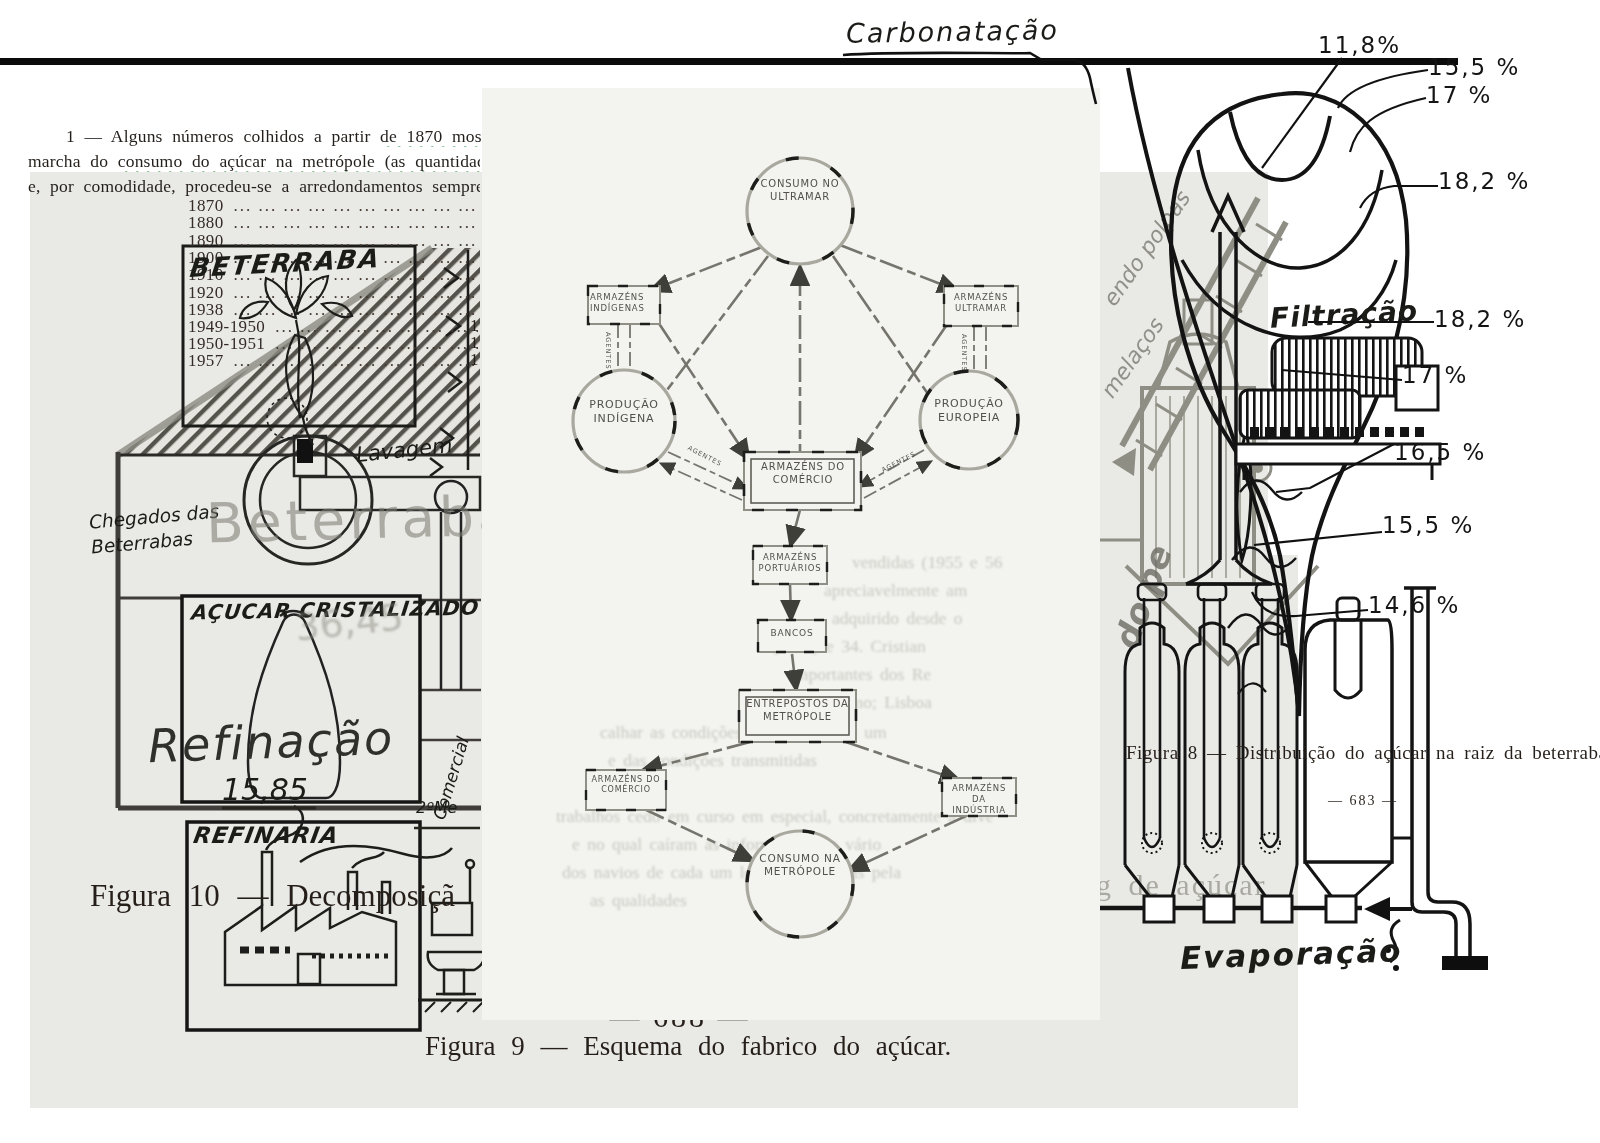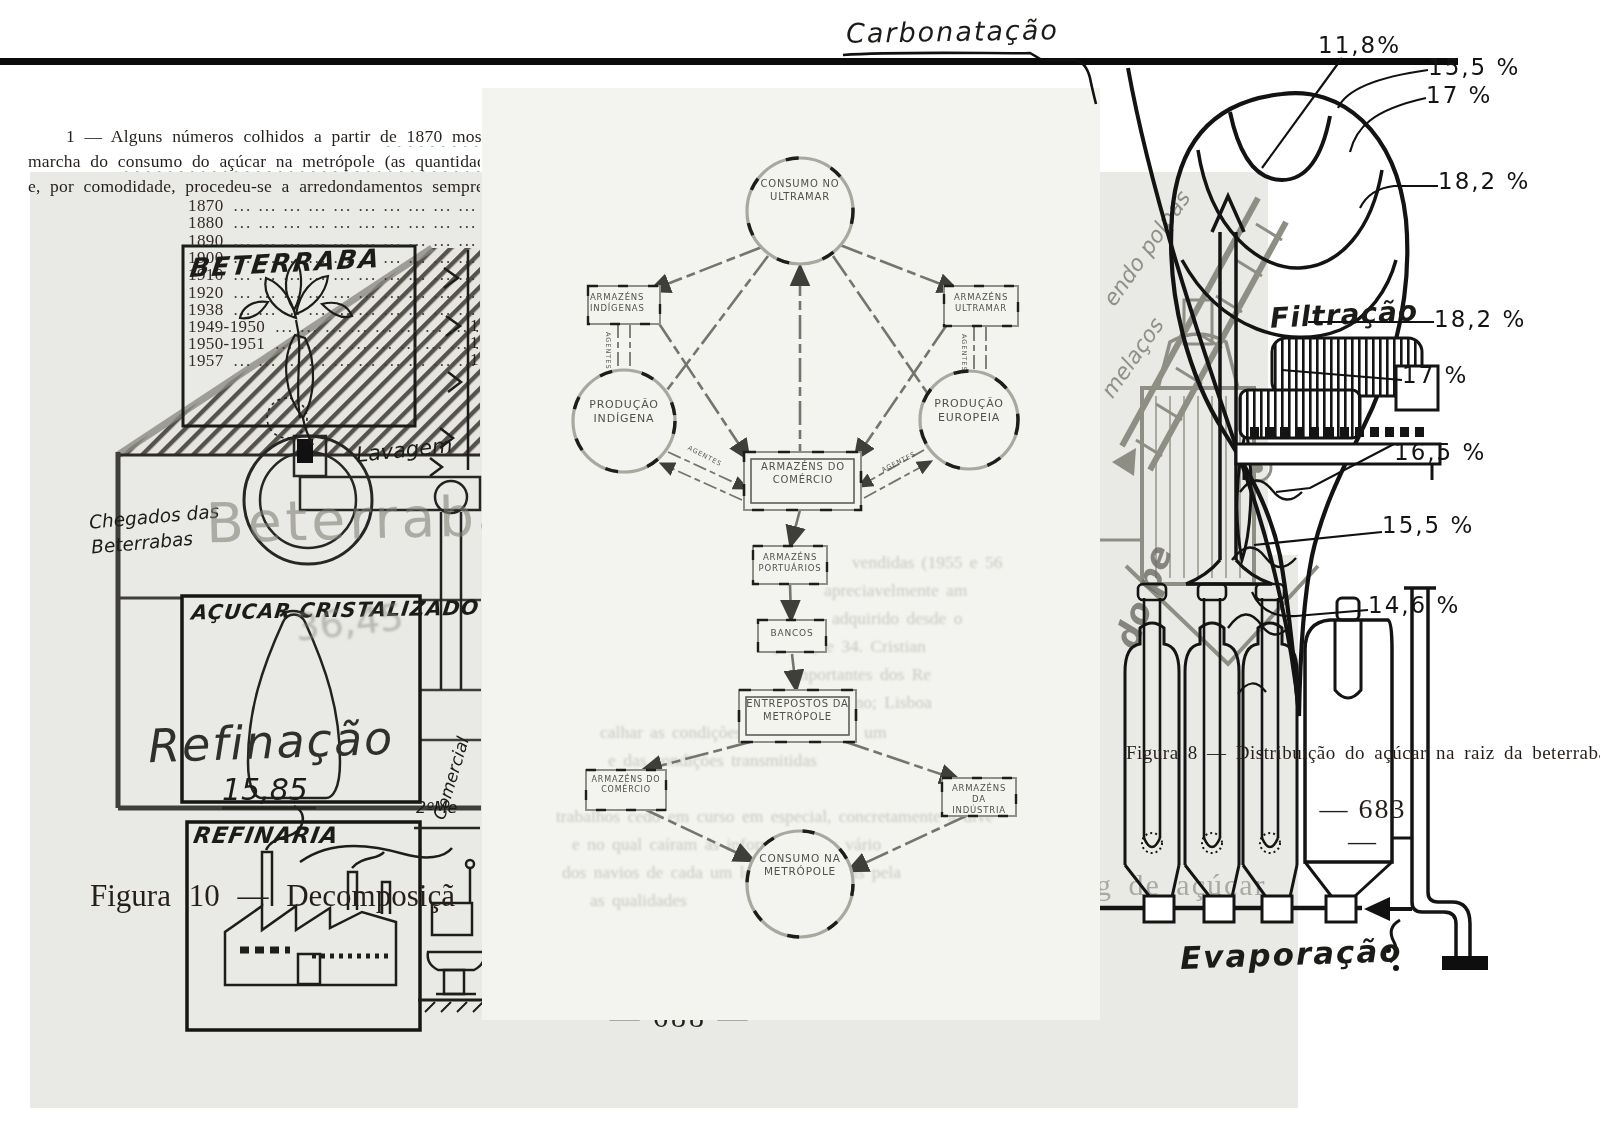--- a/index.html
+++ b/index.html
@@ -168,20 +168,21 @@
   <div class="abs hand" style="left:194px;top:822px;font-size:22.5px;font-weight:bold;letter-spacing:1px;transform:skewX(-10deg);z-index:3">REFINARIA</div>
   <div class="abs hand" style="left:448px;top:802px;font-size:17px;transform:rotate(-73deg);transform-origin:0 100%;z-index:3">Comercial</div>
   <div class="abs hand" style="left:416px;top:798px;font-size:16px;font-weight:normal;z-index:3">2ºMe</div>
   <div class="abs hand" style="left:1098px;top:296px;font-size:22px;color:rgba(128,128,120,.85);transform:rotate(-55deg);transform-origin:0 0;z-index:2">endo polpas</div>
   <div class="abs hand" style="left:1096px;top:388px;font-size:22px;color:rgba(128,128,120,.85);transform:rotate(-55deg);transform-origin:0 0;z-index:2">melaços</div>
   <div class="abs hand" style="left:1106px;top:640px;font-size:34px;font-weight:bold;color:rgba(108,108,100,.8);transform:rotate(-70deg);transform-origin:0 0;z-index:2">do pe</div>
   <div class="abs ser" style="left:1096px;top:868px;font-size:30px;color:#9b9b92;opacity:.8;letter-spacing:2px;word-spacing:6px;z-index:2">g de açúcar</div>
 
   <div class="abs ser" style="left:90px;top:878px;font-size:31px;word-spacing:10px;white-space:nowrap;z-index:3">Figura 10 — Decomposiçã</div>
   <div class="abs ser" style="left:560px;top:1000px;width:240px;text-align:center;font-size:30px;letter-spacing:3px;z-index:3">— 688 —</div>
+  <div class="abs ser" style="left:425px;top:1031px;font-size:27px;word-spacing:9px;white-space:nowrap;z-index:3">Figura 9 — Esquema do fabrico do açúcar.</div>
 
   <div class="faint" style="left:852px;top:552px">vendidas (1955 e 56</div>
   <div class="faint" style="left:824px;top:580px">apreciavelmente am</div>
   <div class="faint" style="left:832px;top:608px">adquirido desde o</div>
   <div class="faint" style="left:772px;top:636px">(1955) e 34. Cristian</div>
   <div class="faint" style="left:790px;top:664px">importantes dos Re</div>
   <div class="faint" style="left:762px;top:692px">o seu consumo; Lisboa</div>
   <div class="faint" style="left:600px;top:722px">calhar as condições intercaladas de um</div>
   <div class="faint" style="left:608px;top:750px">e das condições transmitidas</div>
   <div class="faint" style="left:556px;top:806px">trabalhos cedo em curso em especial, concretamente a dive</div>
@@ -350,21 +351,21 @@
   <div class="pct" style="left:1428px;top:54px">15,5 %</div>
   <div class="pct" style="left:1426px;top:82px">17 %</div>
   <div class="pct" style="left:1438px;top:168px">18,2 %</div>
   <div class="pct" style="left:1434px;top:306px">18,2 %</div>
   <div class="pct" style="left:1402px;top:362px">17 %</div>
   <div class="pct" style="left:1394px;top:439px">16,5 %</div>
   <div class="pct" style="left:1382px;top:512px">15,5 %</div>
   <div class="pct" style="left:1368px;top:592px">14,6 %</div>
 
   <div class="abs ser" style="left:1126px;top:742px;font-size:19px;word-spacing:4px;letter-spacing:.5px;white-space:nowrap;z-index:21">Figura 8 — Distribuição do açúcar na raiz da beterraba.</div>
-  <div class="abs ser" style="left:1308px;top:793px;width:110px;text-align:center;font-size:28px;letter-spacing:2px;z-index:21">— 683 —</div>
+  <div class="abs ser" style="left:1308px;top:793px;width:110px;text-align:center;font-size:14px;letter-spacing:2px;z-index:21">— 683 —</div>
 
   <svg width="1600" height="1143" viewBox="0 0 1600 1143" style="z-index:22">
     <g stroke="#111" stroke-width="2.2" fill="none">
       <path d="M1342,58 L1262,168"></path>
       <path d="M1428,70 C1370,78 1345,92 1338,108"></path>
       <path d="M1426,98 C1372,110 1356,128 1350,152"></path>
       <path d="M1438,186 L1394,186 C1376,188 1366,196 1360,208"></path>
       <path d="M1434,322 H1308"></path>
       <path d="M1402,380 L1282,370"></path>
       <path d="M1394,444 L1310,488 L1276,492"></path>

